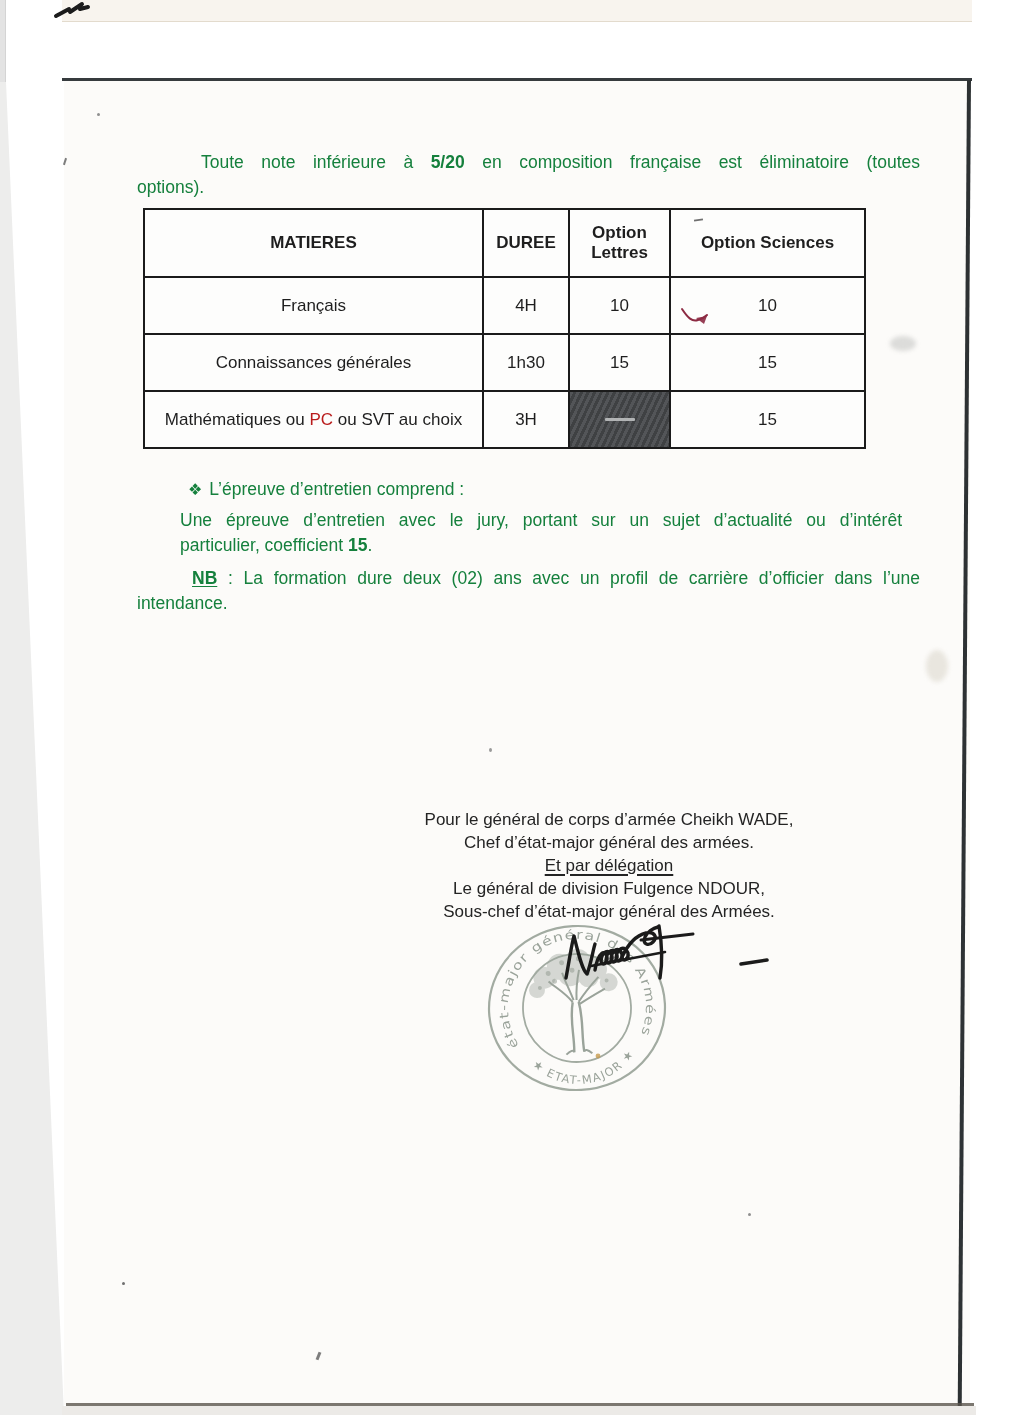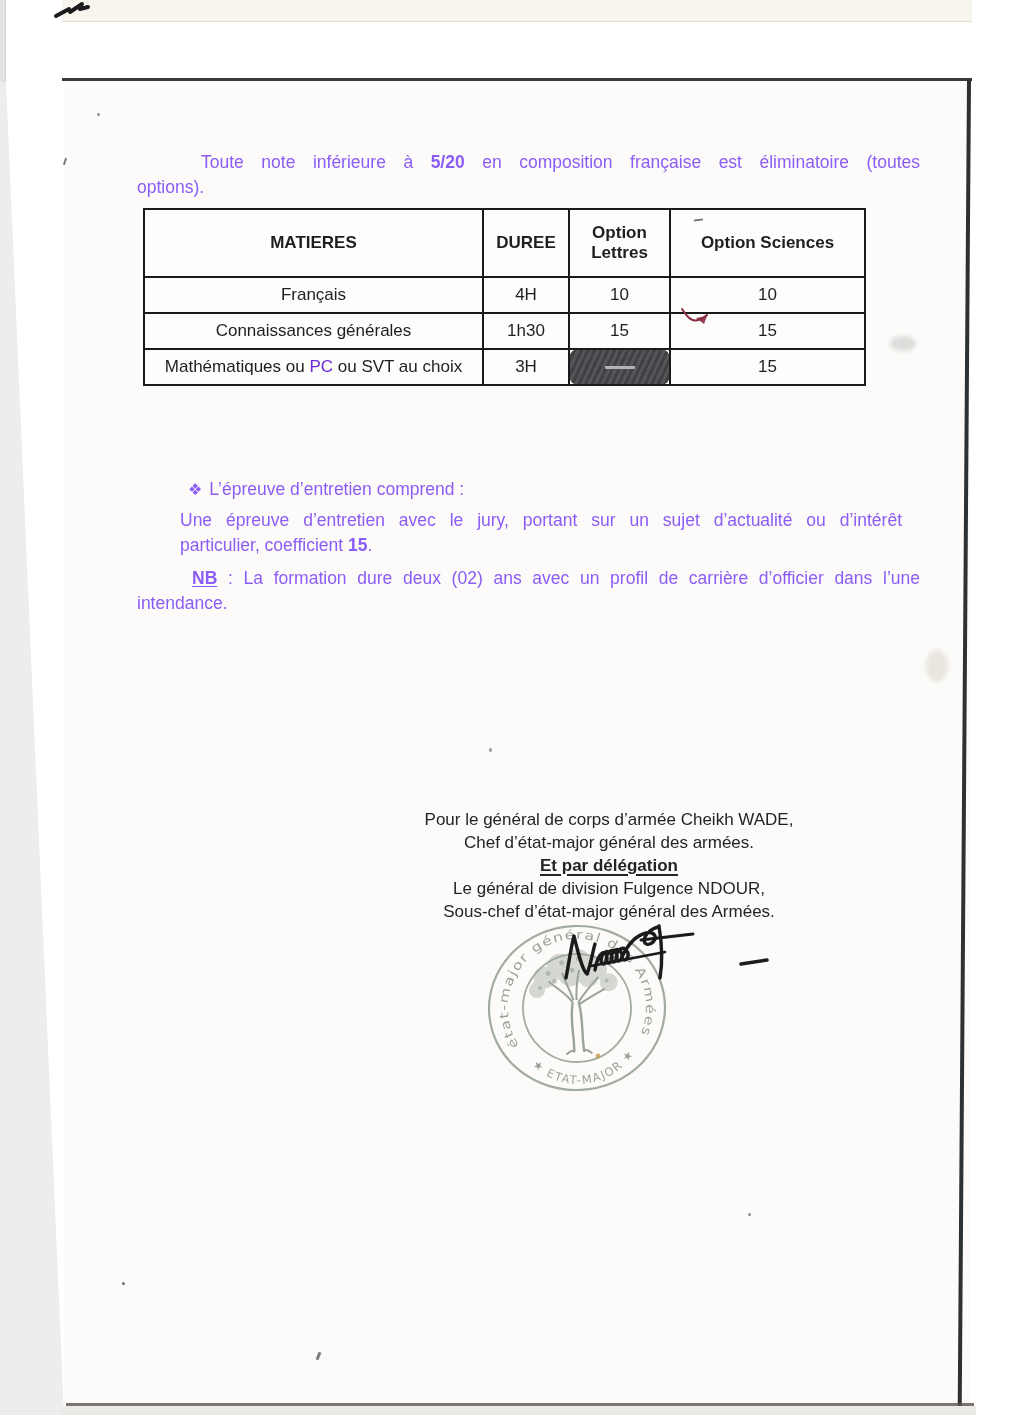--- a/index.html
+++ b/index.html
@@ -24,49 +24,49 @@
   .edge-top { position:absolute; left:62px; top:78px; width:910px; height:3px;
     background:#363b3e; }
   .edge-right { position:absolute; left:967px; top:80px; width:4px; height:1327px;
     background:#2d3133; transform:rotate(0.4deg); transform-origin:top center; }
   .edge-bottom { position:absolute; left:66px; top:1403px; width:908px; height:3px;
     background:#5a554c; opacity:.8; }
   .below-page { position:absolute; left:62px; top:1406px; width:914px; height:9px;
     background:#eceae7; }
 
   
-  .t { position:absolute; font-size:17.5px; line-height:25px; color:#8b5cf6; }
+  .t { position:absolute; font-size:17.5px; line-height:25px; color:#15803d; }
   .jl { text-align:justify; text-align-last:justify; }
   .ind64 { text-indent:64px; }
   .ind55 { text-indent:55px; }
   b { font-weight:bold; }
 
   .p-intro { left:137px; top:150px; width:783px; }
   .entretien-head { left:188px; top:477px; }
   .entretien-head .bullet { font-family:"DejaVu Sans",sans-serif; margin-right:7px; font-size:16px; }
   .p-entretien { left:180px; top:508px; width:722px; }
   .p-nb { left:137px; top:566px; width:783px; }
   .nb-label { font-weight:bold; text-decoration:underline; text-underline-offset:2px; }
   .p-candidats { left:137px; top:645px; width:783px; }
 
   .sig { position:absolute; left:293px; top:808px; width:632px; text-align:center;
     font-size:17px; line-height:23px; color:#242424; }
   .sig-line { white-space:nowrap; }
-  .sig-deleg { font-weight:bold; text-decoration:underline; text-underline-offset:3px;
+  .sig-deleg { font-weight:normal; text-decoration:underline; text-underline-offset:3px;
     text-decoration-thickness:2px;text-align:center; }
 
   
   table.subjects { position:absolute; left:143px; top:208px; border-collapse:collapse;
     table-layout:fixed; font-size:17px; color:#1e1e1e; background:#fdfdfc; }
   table.subjects th, table.subjects td { border:2px solid #1b1b1b; padding:0; text-align:center; vertical-align:middle; }
   table.subjects th { font-weight:bold; height:68px; }
-  table.subjects td { height:36px;border-radius:9px; }
+  table.subjects td { height:57px; }
   th.c-mat, td.c-mat { text-align:left; padding-left:9px;margin-top:24px; }
   .col-mat { width:339px; } .col-dur { width:86px; } .col-let { width:101px; } .col-sci { width:195px; }
-  .hl-blue { color:#6d28d9; }
+  .hl-blue { color:#b91c1c; }
   td.shaded { background:#46484b;
     background-image:repeating-linear-gradient(115deg, rgba(255,255,255,.07) 0 3px, rgba(0,0,0,.10) 3px 6px); }
   .dash-mark { display:block; margin:0 auto; width:30px; height:3px; background:#b2b4b5; border-radius:1px; }
   .dash-mark.faint { width:36px; background:#9ba1a0; opacity:.85; }
 
   
   .speck { position:absolute; background:#8f8f8f; border-radius:50%; }
   .smudge { position:absolute; border-radius:50%; filter:blur(2px); }
   .tinyline { position:absolute; background:#7d7d7d; }
 

